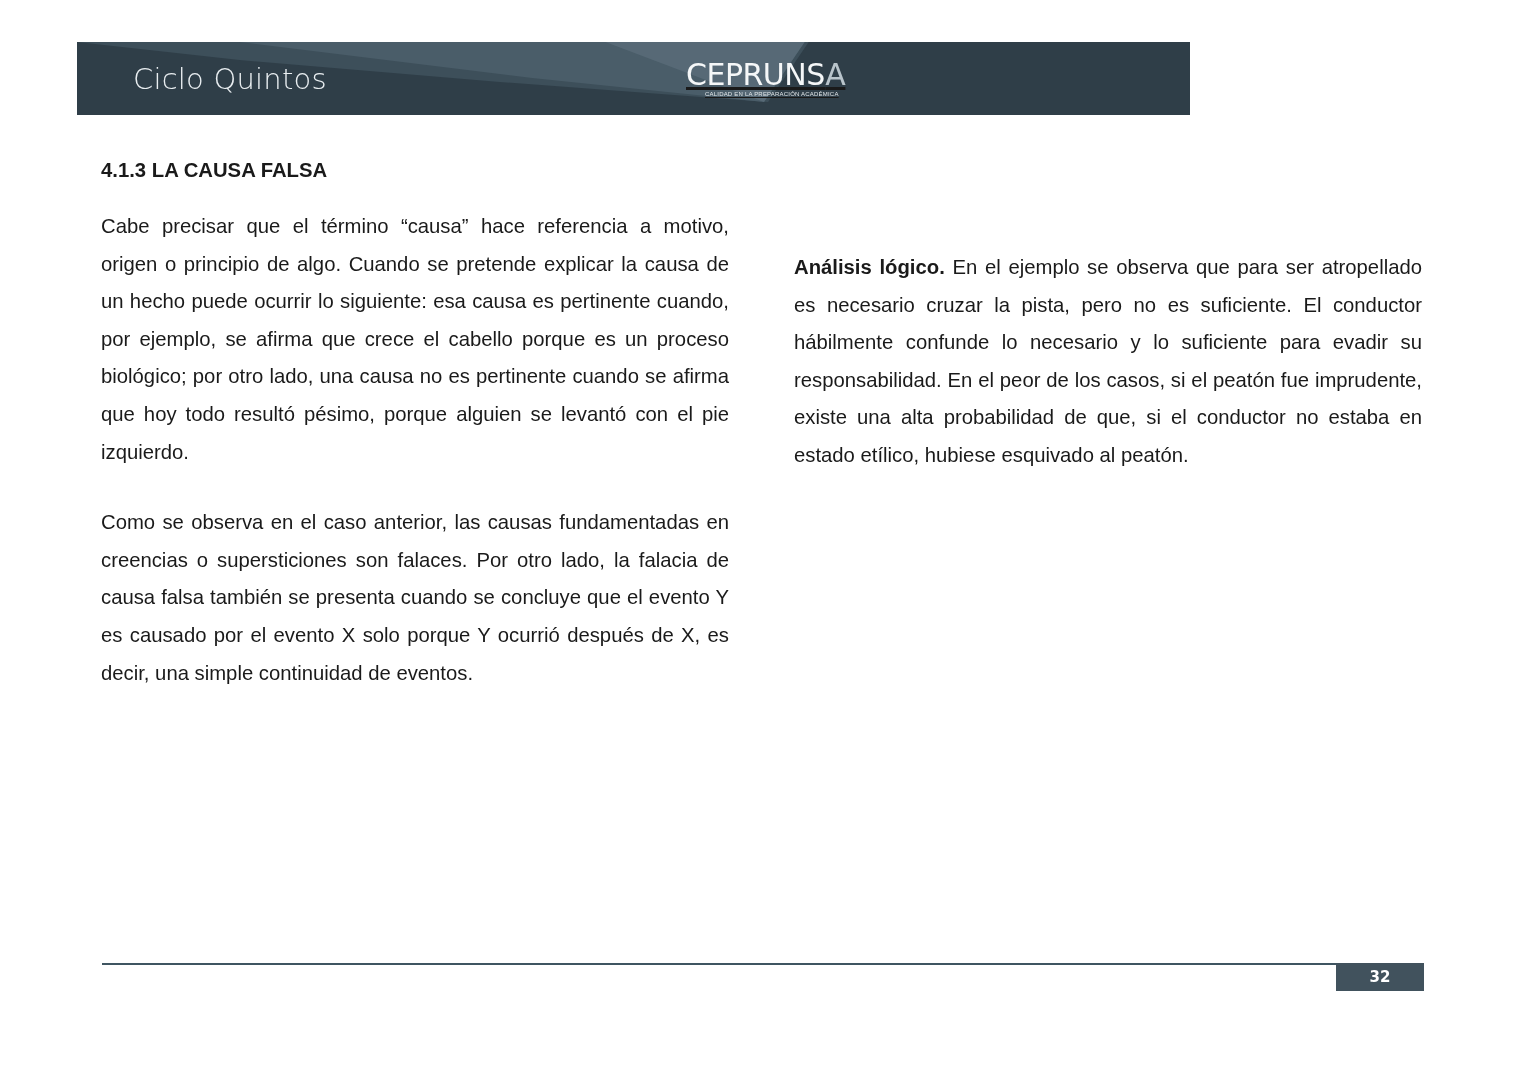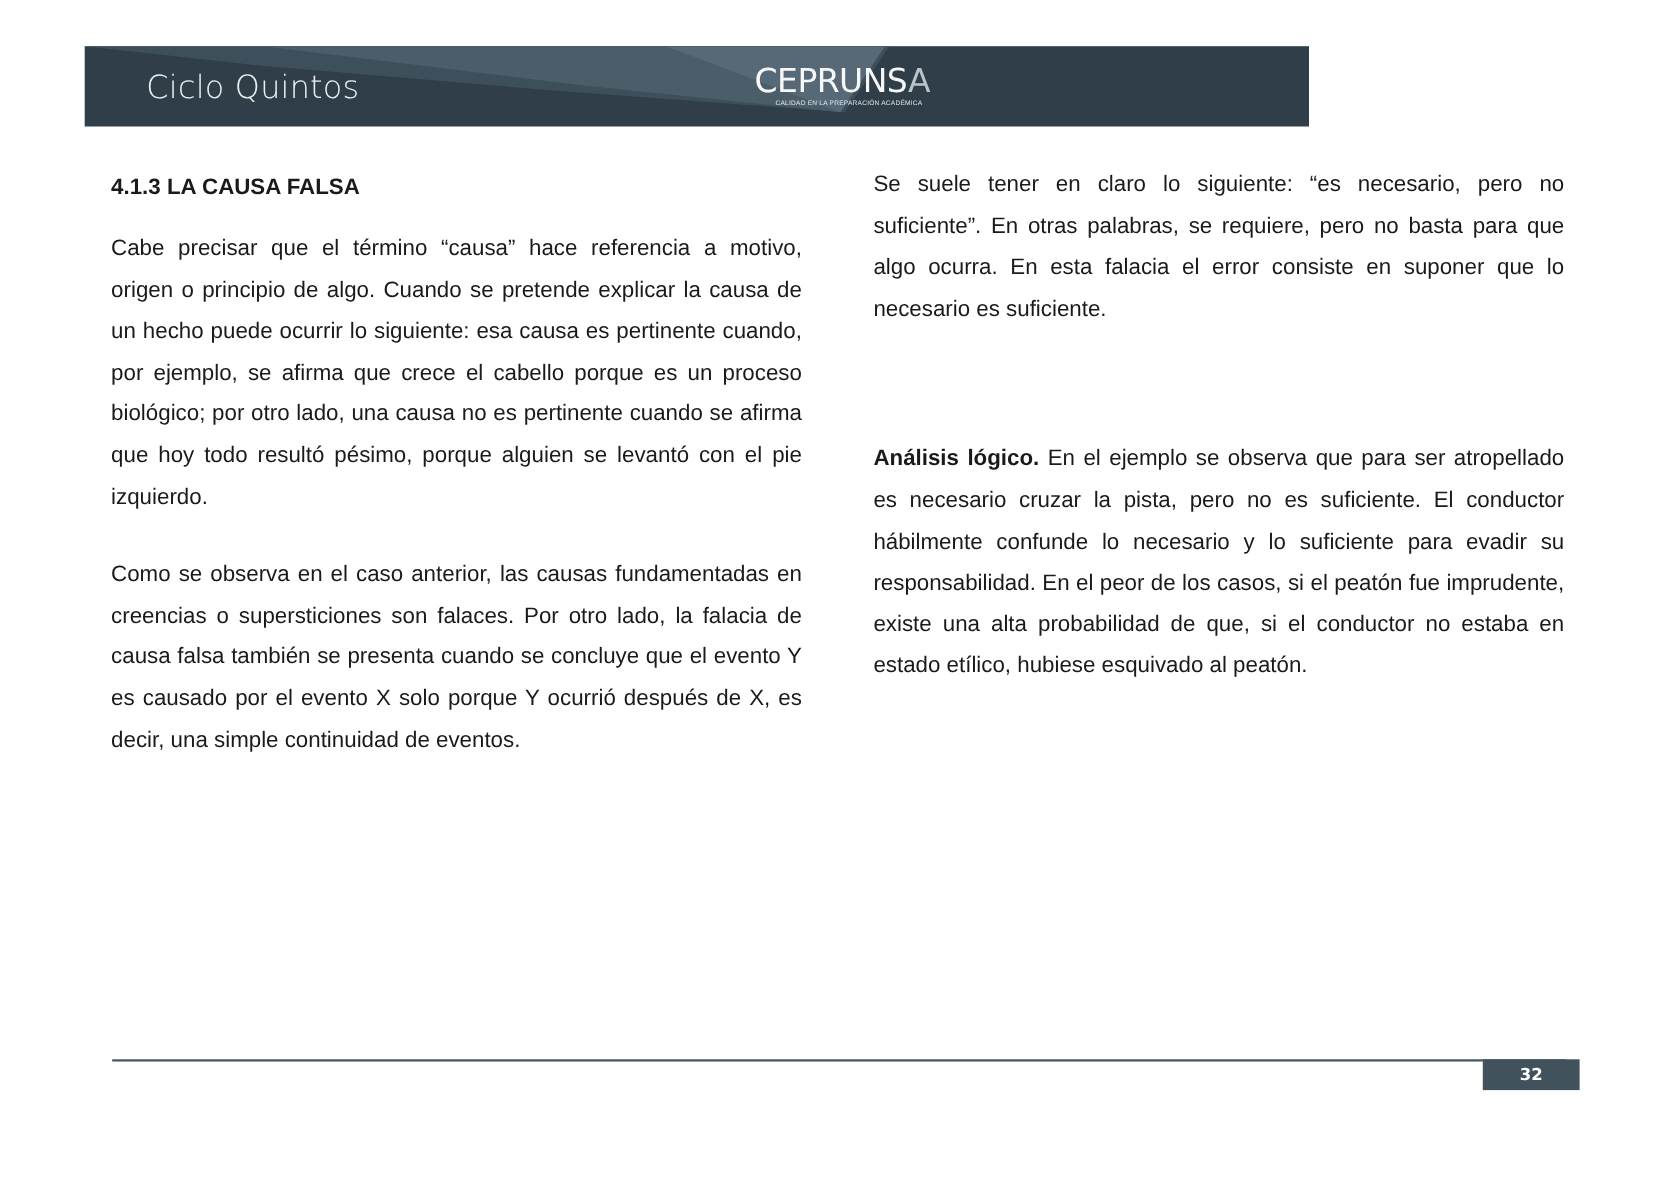--- a/index.html
+++ b/index.html
@@ -48,20 +48,21 @@
     font-weight: 300;
     font-size: 29px;
     color: #0ea5e9;
     letter-spacing: 0.2px;
   }
   .logo {
     position: absolute;
     left: 609px;
     top: 18px;
     text-align: left;
+    text-decoration: underline;
   }
   .logo-main {
     font-family: "DejaVu Sans", sans-serif;
     font-size: 30px;
     color: #f5f7f8;
     letter-spacing: -0.5px;
     line-height: 30px;
     white-space: nowrap;
   }
   .logo-main .accent { color: #b9c4cb; }
@@ -123,21 +124,20 @@
     top: 963px;
     width: 88px;
     height: 28px;
     background: #41525d;
     color: #ffffff;
     font-family: "DejaVu Sans", sans-serif;
     font-weight: bold;
     font-size: 15px;
     line-height: 28px;
     text-align: center;
-    margin-left: 12px;
   }
 </style>
 </head>
 <body>
 
 <div class="header">
   <svg class="shape" viewBox="0 0 1369 73" preserveAspectRatio="none">
     <polygon points="0,0 900,0 850,60 520,40 200,18 0,0" fill="#3d4f5a"></polygon>
     <polygon points="200,0 895,0 845,60 560,36" fill="#4a5d69"></polygon>
     <polygon points="600,0 895,0 845,60 720,20" fill="#56697500"></polygon>
@@ -153,21 +153,20 @@
 
 <div class="col col-left">
   <h2 class="h-section">4.1.3 LA CAUSA FALSA</h2>
   <div class="spacer-sm"></div>
   <p>Cabe precisar que el término “causa” hace referencia a motivo, origen o principio de algo. Cuando se pretende explicar la causa de un hecho puede ocurrir lo siguiente: esa causa es pertinente cuando, por ejemplo, se afirma que crece el cabello porque es un proceso biológico; por otro lado, una causa no es pertinente cuando se afirma que hoy todo resultó pésimo, porque alguien se levantó con el pie izquierdo.</p>
   <div class="spacer-md"></div>
   <p>Como se observa en el caso anterior, las causas fundamentadas en creencias o supersticiones son falaces. Por otro lado, la falacia de causa falsa también se presenta cuando se concluye que el evento Y es causado por el evento X solo porque Y ocurrió después de X, es decir, una simple continuidad de eventos.</p>
 </div>
 
 <div class="col col-right">
-  <p>Se suele tener en claro lo siguiente: “es necesario, pero no suficiente”. En otras palabras, se requiere, pero no basta para que algo ocurra. En esta falacia el error consiste en suponer que lo necesario es suficiente.</p>
   <div class="spacer-md"></div>
   <div class="spacer-md"></div>
   <div class="spacer-md"></div>
   <p><span class="lead">Análisis lógico.</span><span> En el ejemplo se observa que para ser atropellado es necesario cruzar la pista, pero no es suficiente. El conductor hábilmente confunde lo necesario y lo suficiente para evadir su responsabilidad. En el peor de los casos, si el peatón fue imprudente, existe una alta probabilidad de que, si el conductor no estaba en estado etílico, hubiese esquivado al peatón.</span></p>
   <div class="spacer-md"></div>
 </div>
 
 <div class="footer-line"></div>
 <div class="page-badge">32</div>
 

